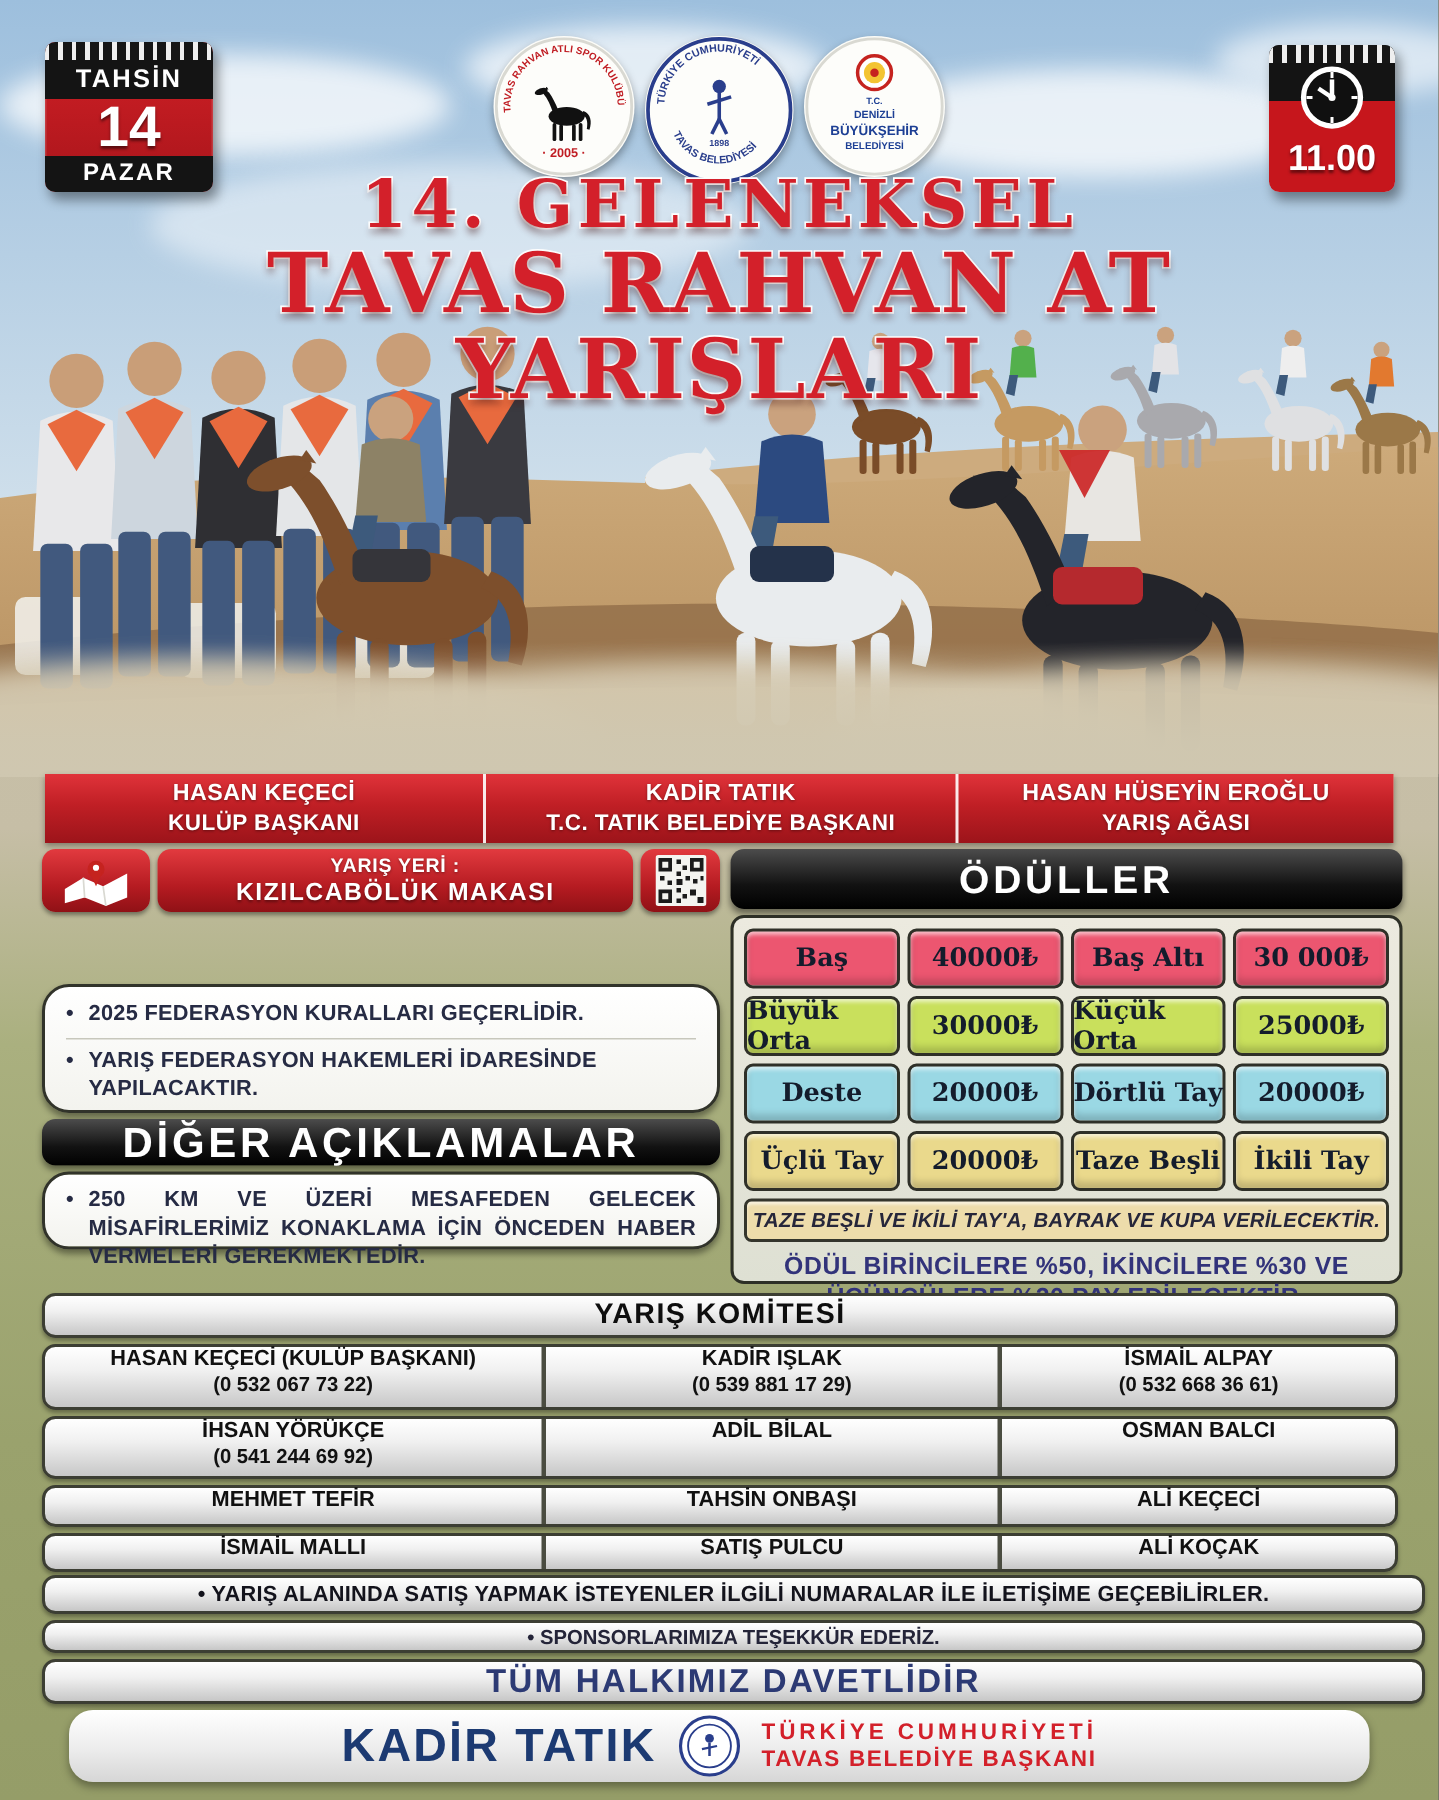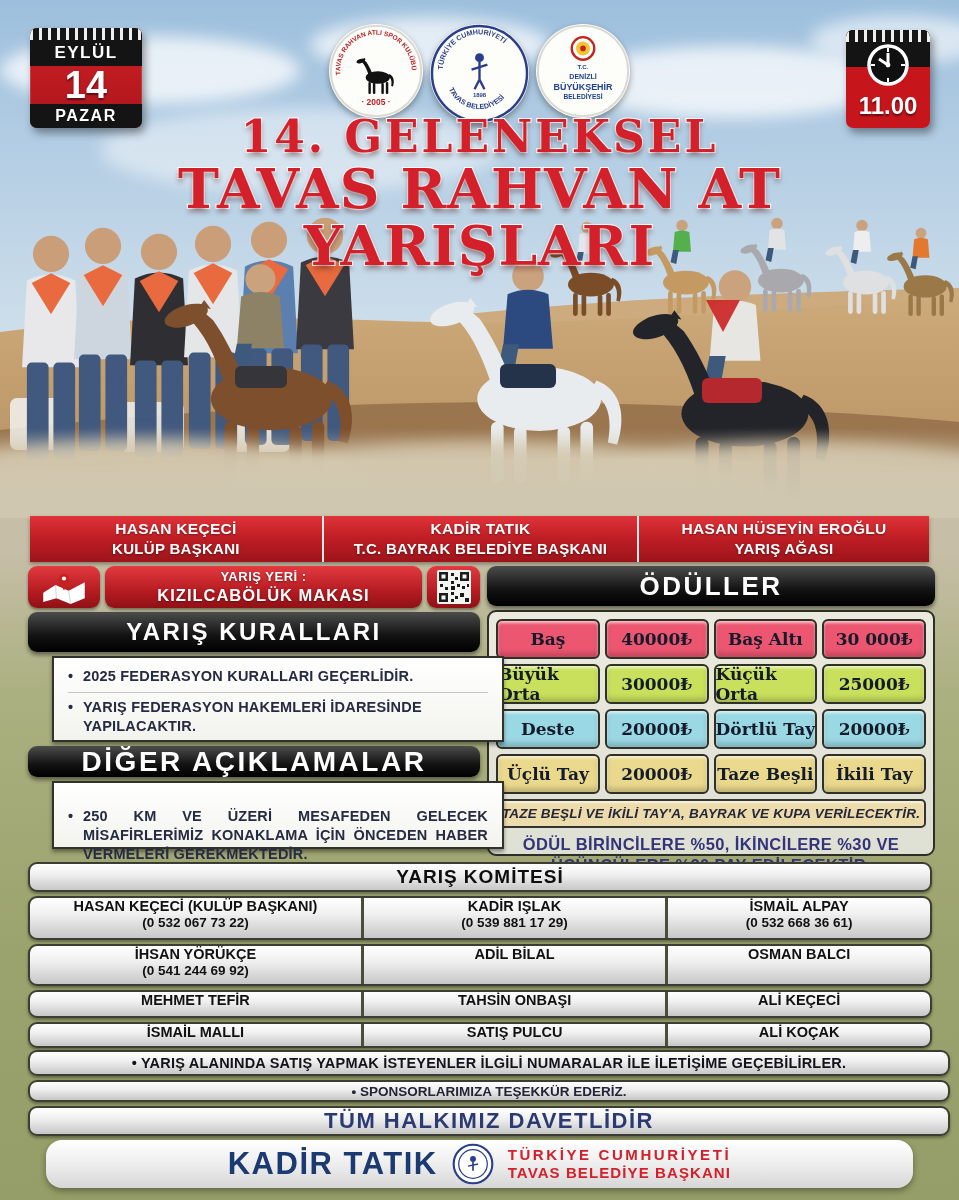--- a/index.html
+++ b/index.html
@@ -64,29 +64,29 @@
   .venue-text{position:absolute;left:105px;top:566px;width:317px;height:42px;z-index:2;
     display:flex;flex-direction:column;align-items:center;justify-content:center;color:#fff;
     line-height:1.25;text-shadow:0 1px 2px rgba(0,0,0,.4);}
   .v-label{font-size:13px;font-weight:800;letter-spacing:.5px;}
   .v-value{font-size:16.5px;font-weight:800;letter-spacing:1px;}
   .venue-qr{position:absolute;left:427px;top:566px;width:53px;height:42px;z-index:2;
     display:flex;align-items:center;justify-content:center;}
   
   .rules-header{position:absolute;left:28px;top:612px;width:452px;height:40px;font-size:24px;z-index:2;}
   .whitebox{position:absolute;background:linear-gradient(180deg,#ffffff,#f3f3ee);
-    border:2px solid #31332a;border-radius:0;box-shadow:0 3px 4px rgba(0,0,0,.4);
-    box-sizing:border-box;z-index:2;margin-left:24px;}
+    border:2px solid #31332a;border-radius:18px;box-shadow:0 3px 4px rgba(0,0,0,.4);
+    box-sizing:border-box;z-index:2;}
   .rules-box{left:28px;top:656px;width:452px;height:86px;padding:9px 14px 6px 14px;}
   .rule-item{position:relative;padding-left:15px;font-size:14.5px;font-weight:800;color:#262b44;
     letter-spacing:.2px;line-height:1.3;}
   .rule-item::before{content:"\2022";position:absolute;left:0;top:0;}
   .rule-divider{height:1px;background:#c7c7bc;margin:6px 0 5px 0;}
   .notes-header{position:absolute;left:28px;top:746px;width:452px;height:31px;font-size:28px;z-index:2;}
-  .notes-box{left:28px;top:781px;width:452px;height:68px;padding:24px 14px;}
+  .notes-box{left:28px;top:781px;width:452px;height:52px;padding:8px 14px;}
   .notes-box .rule-item{text-align:justify;}
   
   .prizes-header{position:absolute;left:487px;top:566px;width:448px;height:40px;font-size:26px;z-index:2;}
   .prize-panel{position:absolute;left:487px;top:610px;width:448px;height:246px;z-index:2;
     background:linear-gradient(180deg,#eceadf,#dee0d3);border:2px solid #2d2f26;border-radius:9px;
     padding:7px;box-sizing:border-box;}
   .prow{display:grid;grid-template-columns:1fr 1fr 1fr 1fr;gap:5px;margin-bottom:5px;}
   .pcell{height:36px;border:2px solid #2f3028;border-radius:6px;display:flex;align-items:center;
     justify-content:center;font-weight:800;font-size:17px;color:#141c2c;
     font-family:"DejaVu Serif",serif;
@@ -226,21 +226,21 @@
     <g>
       <ellipse cx="140" cy="500" rx="260" ry="60" fill="#d8cbb0" opacity=".9" filter="url(#soft)"></ellipse>
       <ellipse cx="480" cy="506" rx="300" ry="64" fill="#d8cbb0" opacity=".9" filter="url(#soft)"></ellipse>
       <ellipse cx="810" cy="500" rx="260" ry="58" fill="#d8cbb0" opacity=".9" filter="url(#soft)"></ellipse>
     </g>
   </svg>
   <div class="photo-fade"></div>
 
   <div class="date-badge">
     <div class="spiral"></div>
-    <div class="d-month">EYLÜL</div>
+    <div class="d-month">TAHSİN</div>
     <div class="d-day">14</div>
     <div class="d-week">PAZAR</div>
   </div>
 
   <div class="time-badge">
     <div class="spiral"></div>
     <div class="clock-wrap">
       <svg width="46" height="46" viewBox="0 0 46 46">
         <circle cx="23" cy="23" r="19" fill="#101010" stroke="#fff" stroke-width="3.5"></circle>
         <g stroke="#fff" stroke-width="2">
@@ -317,21 +317,21 @@
     <div class="t2">TAVAS RAHVAN AT YARIŞLARI</div>
   </div>
 
   <div class="officials">
     <div class="off-cell">
       <div class="off-name">HASAN KEÇECİ</div>
       <div class="off-role">KULÜP BAŞKANI</div>
     </div>
     <div class="off-cell">
       <div class="off-name">KADİR TATIK</div>
-      <div class="off-role">T.C. BAYRAK BELEDİYE BAŞKANI</div>
+      <div class="off-role">T.C. TATIK BELEDİYE BAŞKANI</div>
     </div>
     <div class="off-cell">
       <div class="off-name">HASAN HÜSEYİN EROĞLU</div>
       <div class="off-role">YARIŞ AĞASI</div>
     </div>
   </div>
 
   <div class="venue-icon redbox">
     <svg width="48" height="34" viewBox="0 0 48 36">
       <path d="M2 24 L15 16 L29 22 L46 13 L46 30 L31 36 L16 30 L2 34 Z" fill="#fff"></path>
@@ -396,21 +396,20 @@
     <div class="prow">
       <div class="pcell" style="background: linear-gradient(rgb(234, 217, 140), rgb(234, 217, 140));">Üçlü Tay</div>
       <div class="pcell" style="background: linear-gradient(rgb(234, 217, 140), rgb(234, 217, 140));">20000₺</div>
       <div class="pcell" style="background: linear-gradient(rgb(234, 217, 140), rgb(234, 217, 140));">Taze Beşli</div>
       <div class="pcell" style="background: linear-gradient(rgb(234, 217, 140), rgb(234, 217, 140));">İkili Tay</div>
     </div>
     <div class="pnote" style="background: linear-gradient(rgb(237, 220, 171), rgb(237, 220, 171));">TAZE BEŞLİ VE İKİLİ TAY'A, BAYRAK VE KUPA VERİLECEKTİR.</div>
     <div class="pdist">ÖDÜL BİRİNCİLERE %50, İKİNCİLERE %30 VE ÜÇÜNCÜLERE %20 PAY EDİLECEKTİR.</div>
   </div>
 
-  <div class="rules-header blackbar">YARIŞ KURALLARI</div>
   <div class="whitebox rules-box">
     <div class="rule-item">2025 FEDERASYON KURALLARI GEÇERLİDİR.</div>
     <div class="rule-divider"></div>
     <div class="rule-item">YARIŞ FEDERASYON HAKEMLERİ İDARESİNDE YAPILACAKTIR.</div>
   </div>
   <div class="notes-header blackbar">DİĞER AÇIKLAMALAR</div>
   <div class="whitebox notes-box">
     <div class="rule-item">250 KM VE ÜZERİ MESAFEDEN GELECEK MİSAFİRLERİMİZ KONAKLAMA İÇİN ÖNCEDEN HABER VERMELERİ GEREKMEKTEDİR.</div>
   </div>
 

